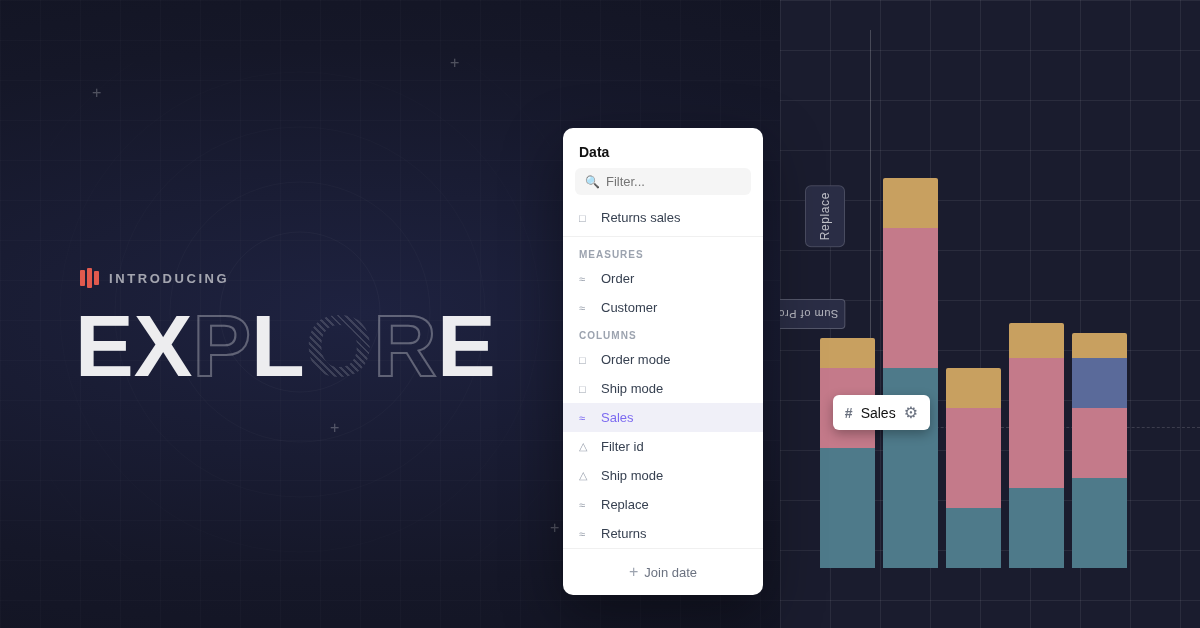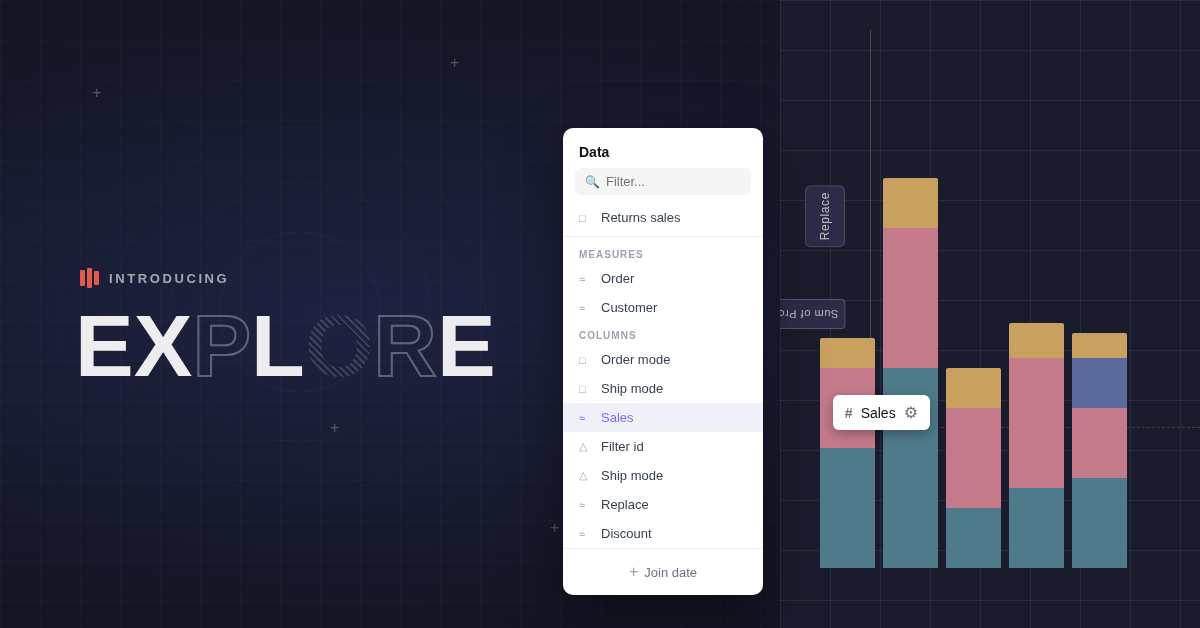--- a/index.html
+++ b/index.html
@@ -459,20 +459,20 @@
     <span>Ship mode</span>
   </div>
 
   <div class="panel-item">
     <span class="panel-icon">≈</span>
     <span>Replace</span>
   </div>
 
   <div class="panel-item">
     <span class="panel-icon">≈</span>
-    <span>Discount</span>
+    <span>Returns</span>
   </div>
 
   <div class="panel-join">
     <span class="panel-join-plus">+</span>
     <span>Join date</span>
   </div>
 </div>
 
 </body></html>

